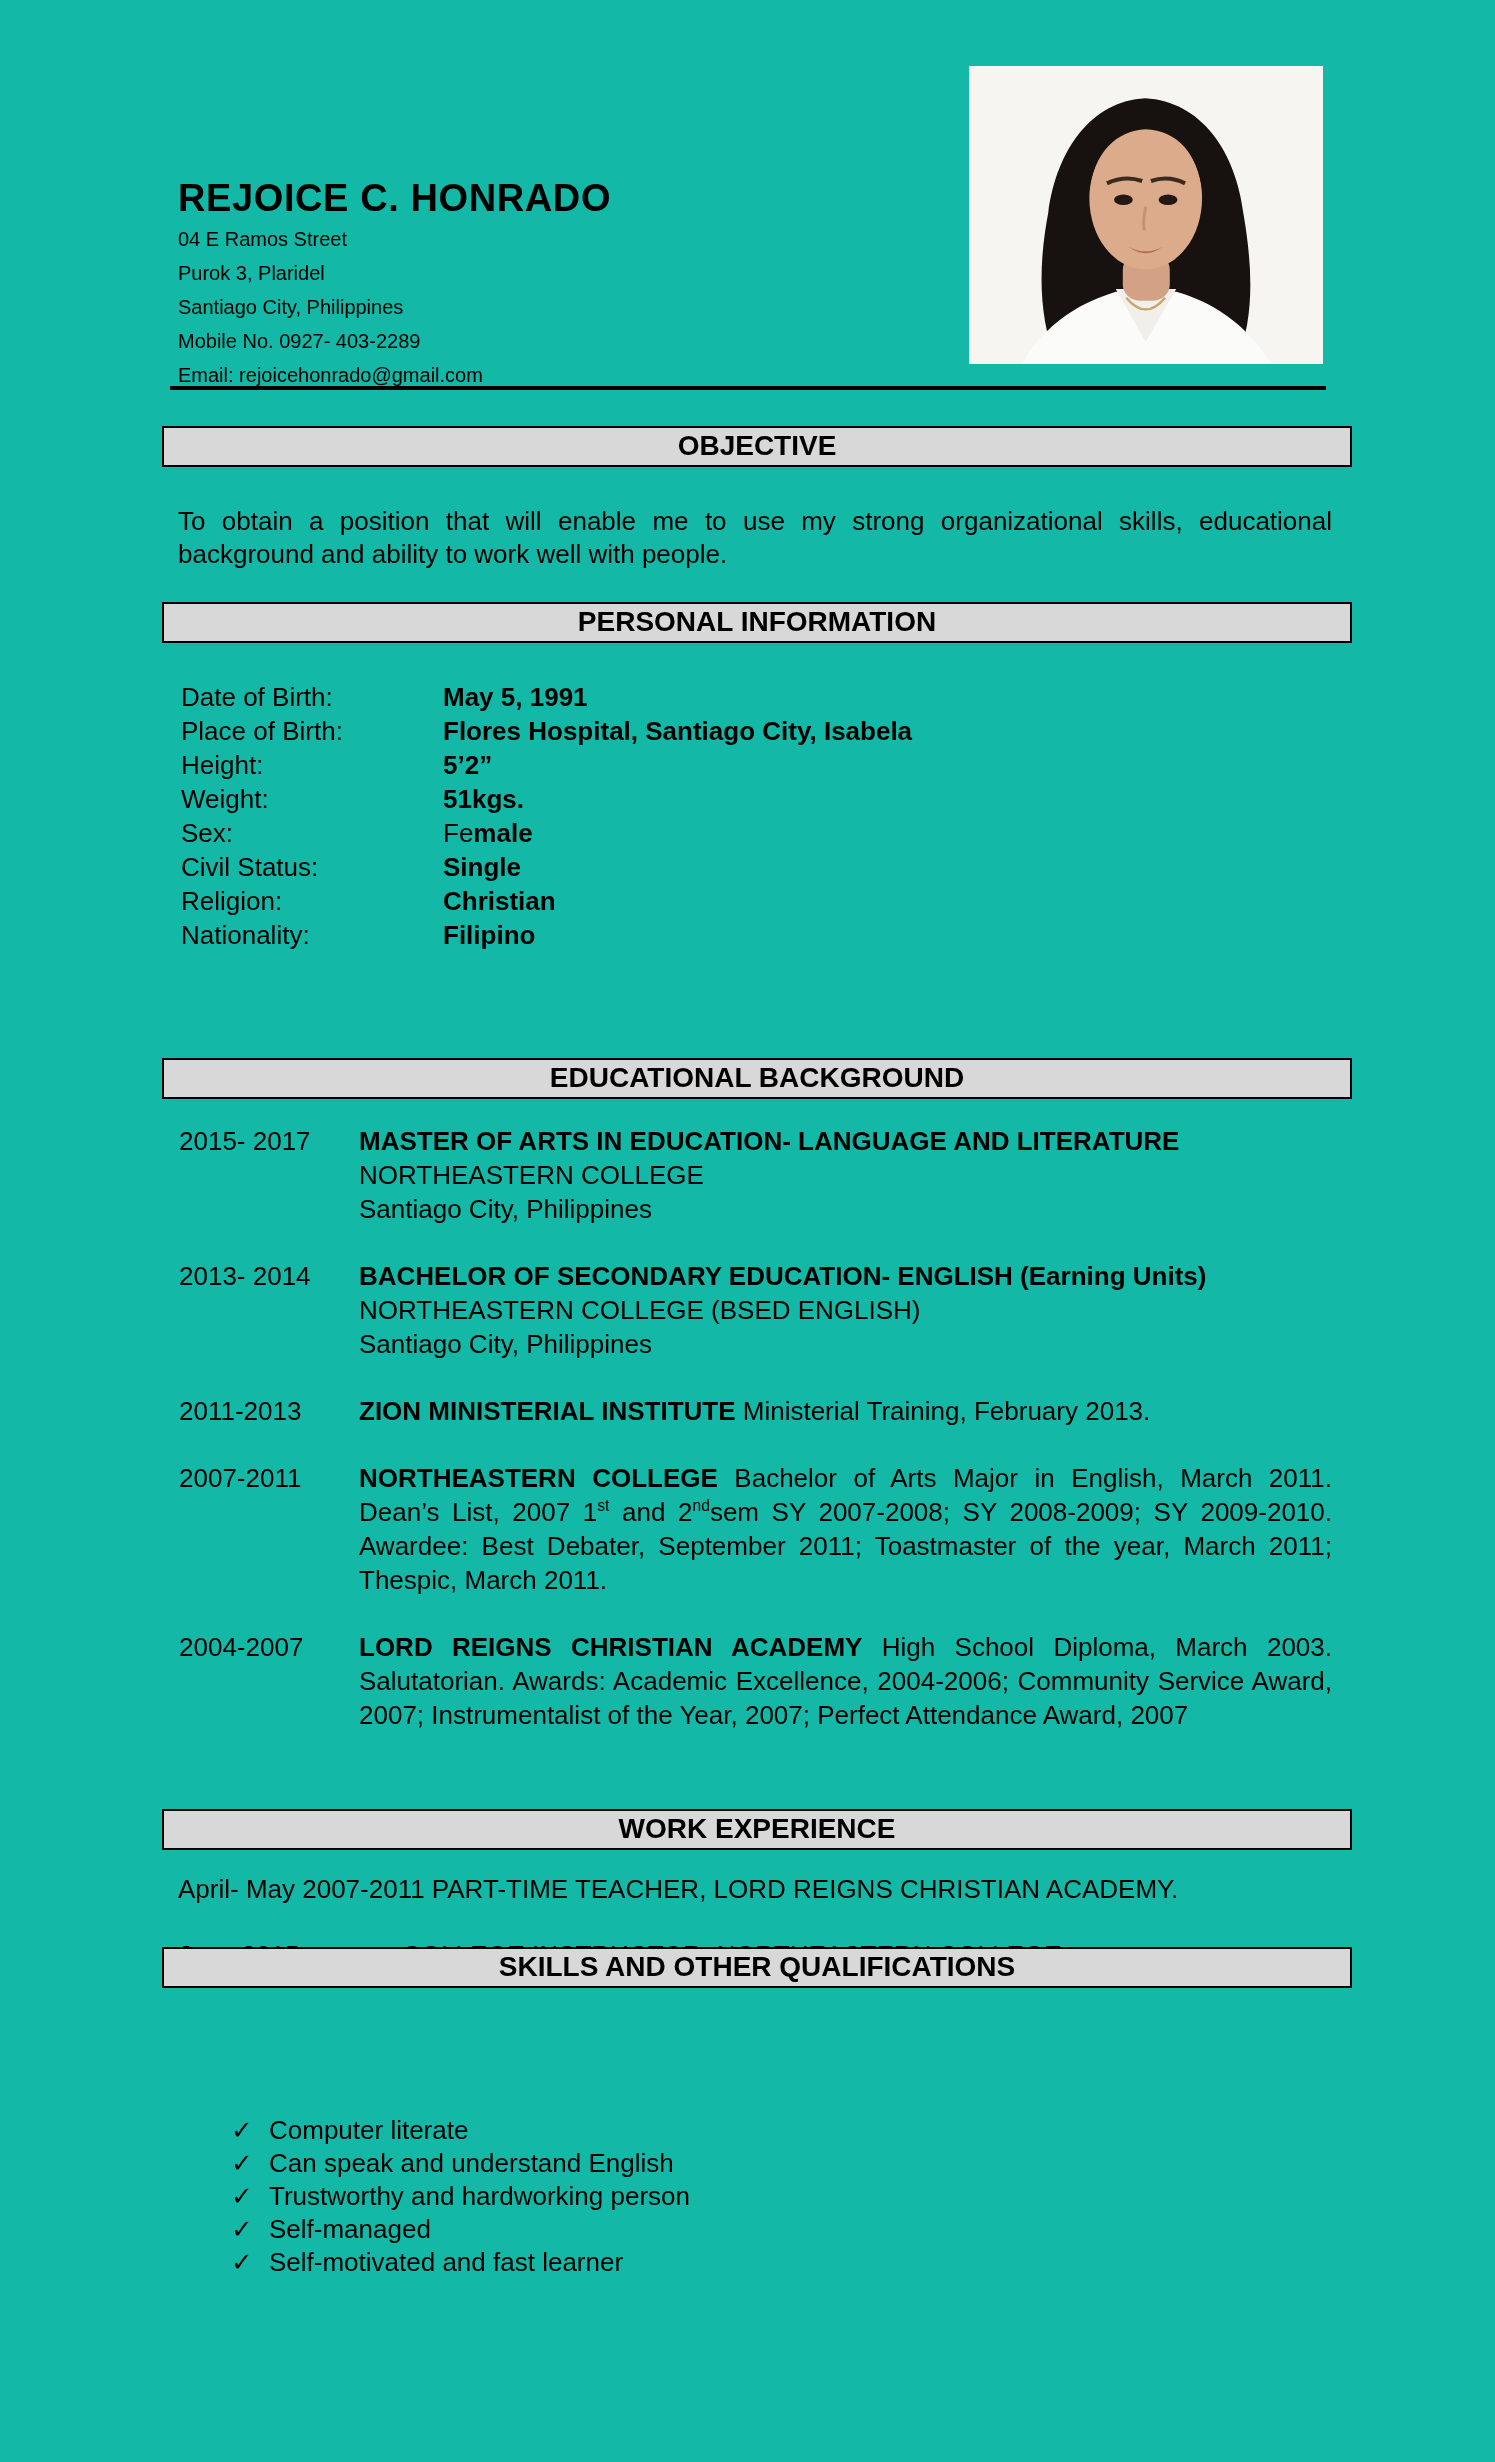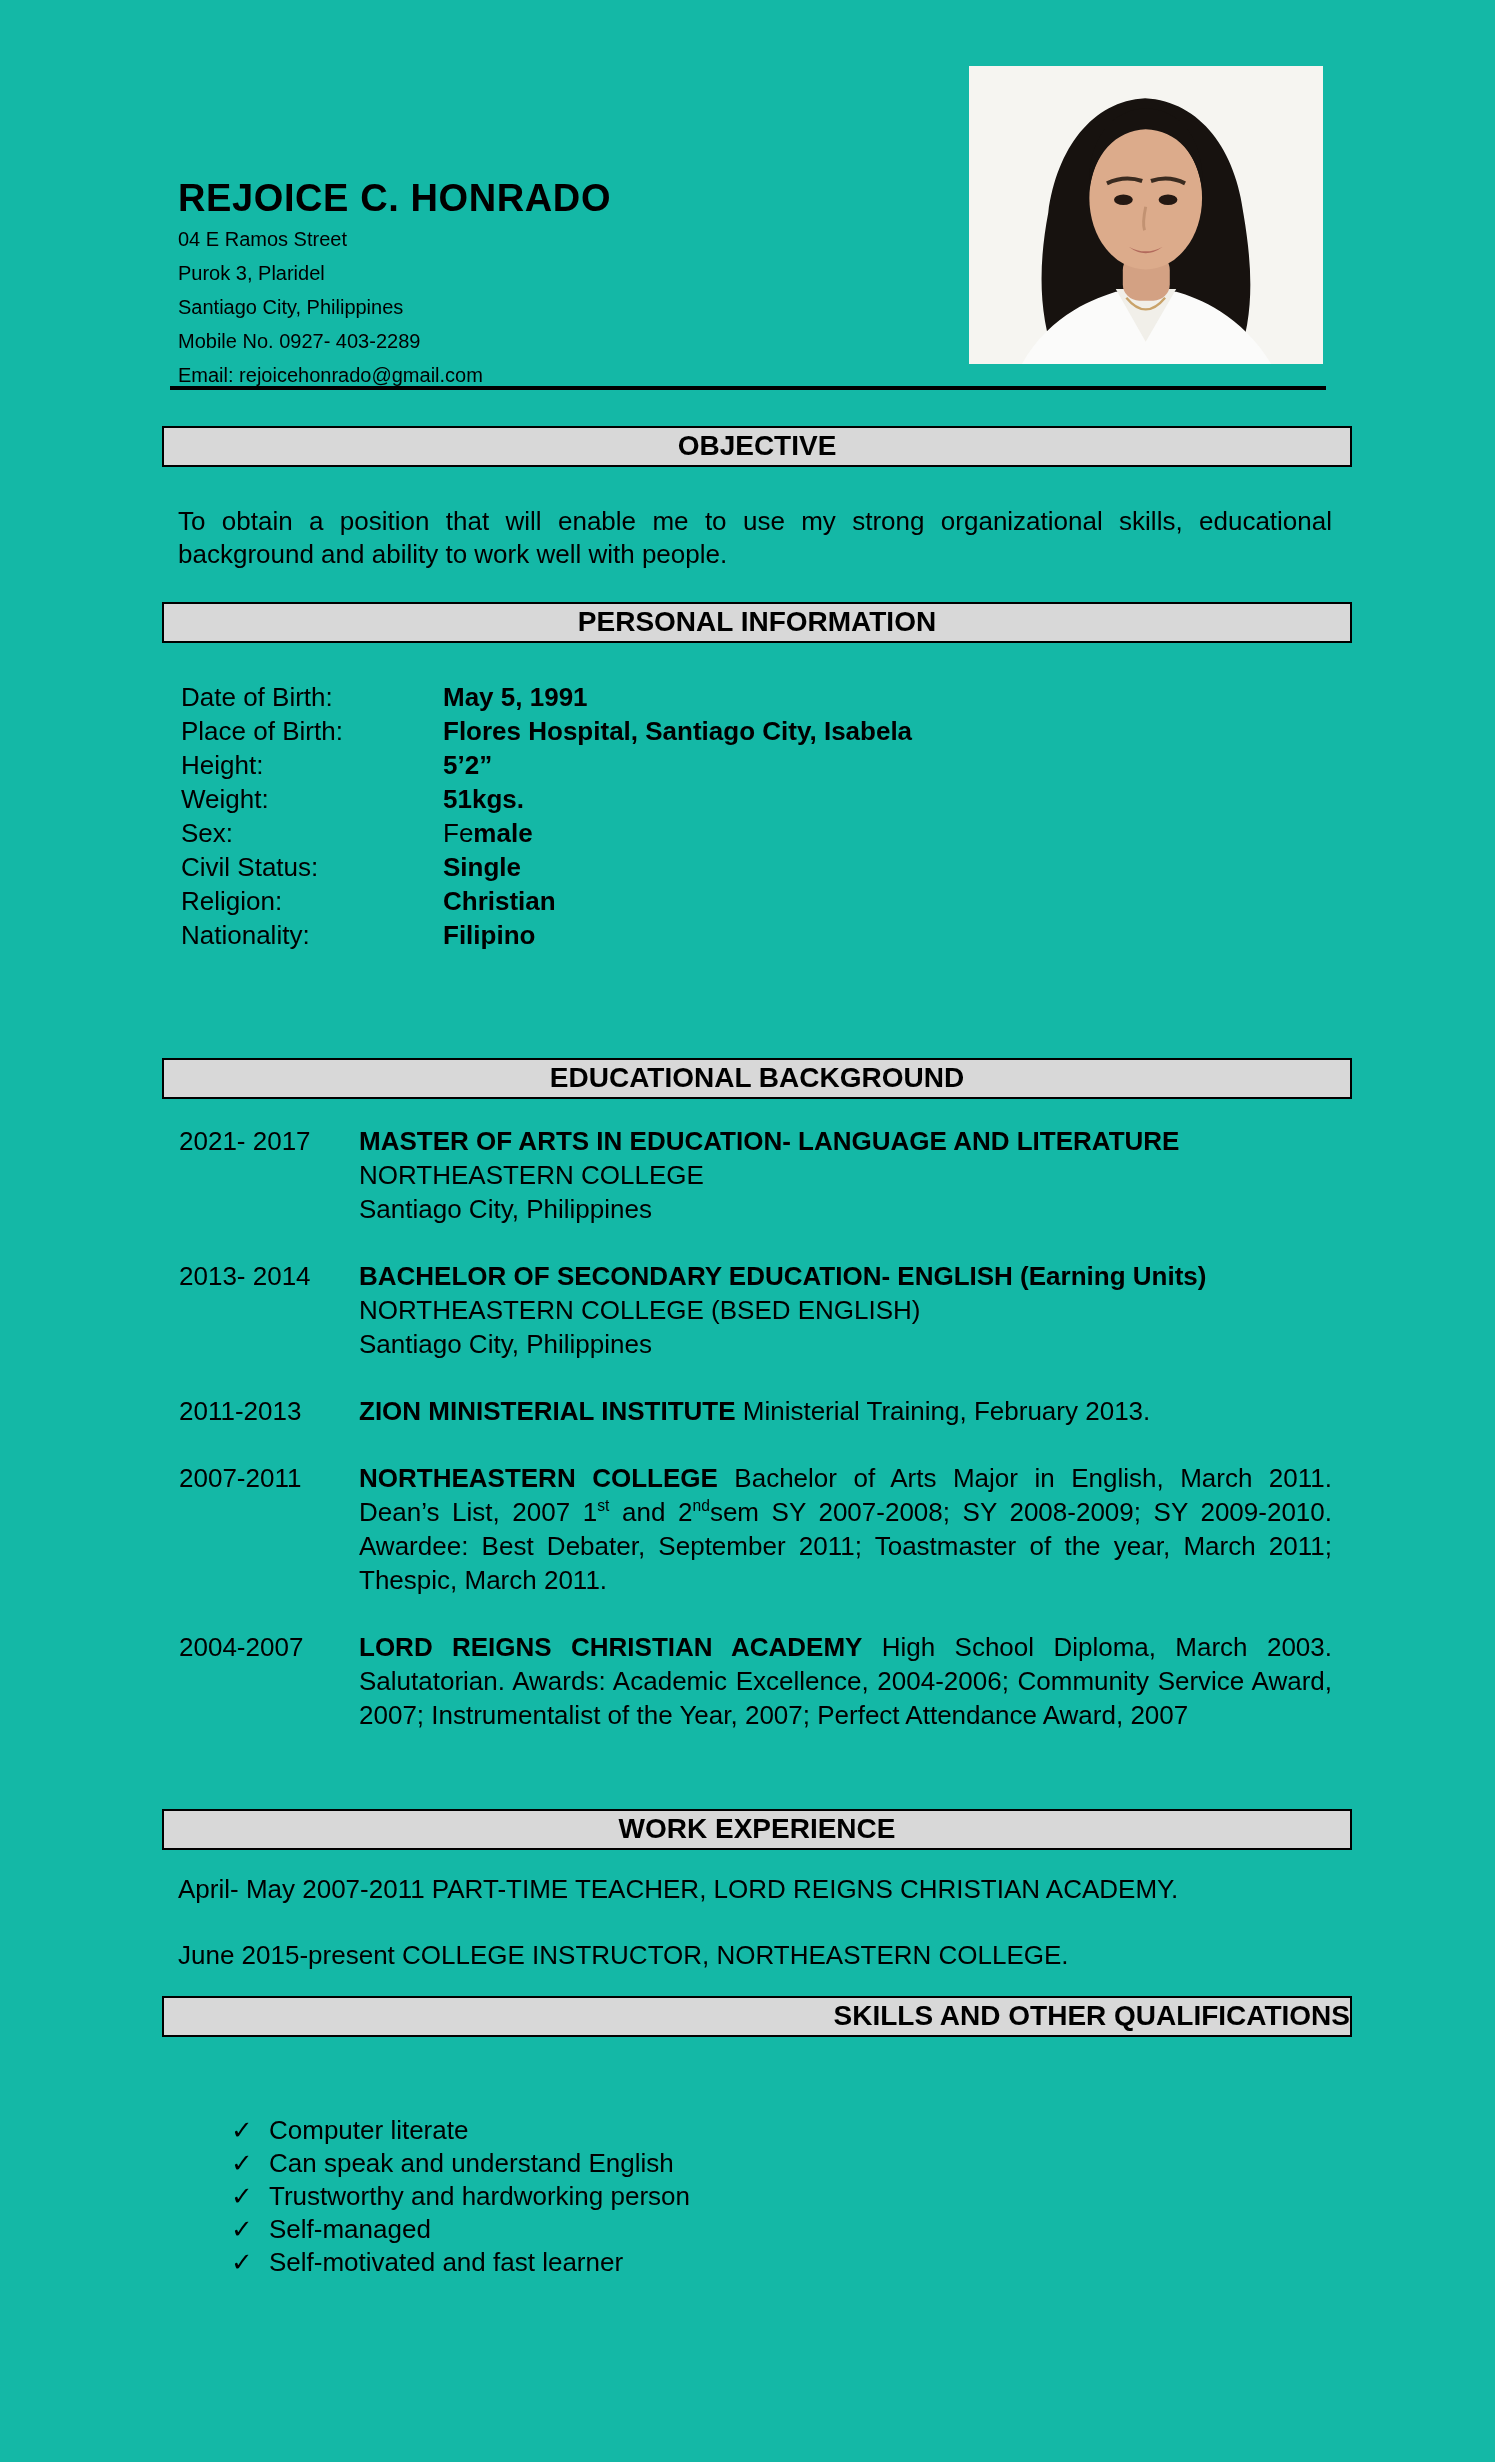--- a/index.html
+++ b/index.html
@@ -29,21 +29,21 @@
   
   .bar{
     position:absolute;left:162px;width:1190px;height:41px;
     background:#d8d8d8;border:2.3px solid #000;box-sizing:border-box;
     text-align:center;font-weight:bold;font-size:28px;line-height:35px;
   }
   .bar-objective{top:426px;}
   .bar-personal{top:602px;}
   .bar-education{top:1058px;}
   .bar-work{top:1809px;}
-  .bar-skills{top:1996px;text-align:right;}
+  .bar-skills{top:1947px;}
 
   
   .objective-text{
     position:absolute;left:178px;top:505px;width:1154px;
     font-size:26px;line-height:33px;text-align:justify;
   }
 
   
   .personal-list{position:absolute;left:181px;top:680px;width:1154px;font-size:26px;}
   .pi-row{display:flex;line-height:34px;}
@@ -152,21 +152,21 @@
       <div class="pi-row">
         <span class="pi-label">Nationality:</span>
         <span class="pi-value"><span class="b">Filipino</span></span>
       </div>
     </div>
 
   <div class="bar bar-education">EDUCATIONAL BACKGROUND</div>
   <div class="edu-list">
 
   <div class="edu-entry">
-        <div class="edu-years">2021- 2017</div>
+        <div class="edu-years">2015- 2017</div>
         <div class="edu-body">
           <div class="edu-para"><span class="b">MASTER OF ARTS IN EDUCATION- LANGUAGE AND LITERATURE</span></div>
           <div>
 
           <div class="edu-line">NORTHEASTERN COLLEGE</div>
             <div class="edu-line">Santiago City, Philippines</div>
           </div>
         </div>
       </div>
       <div class="edu-entry">

